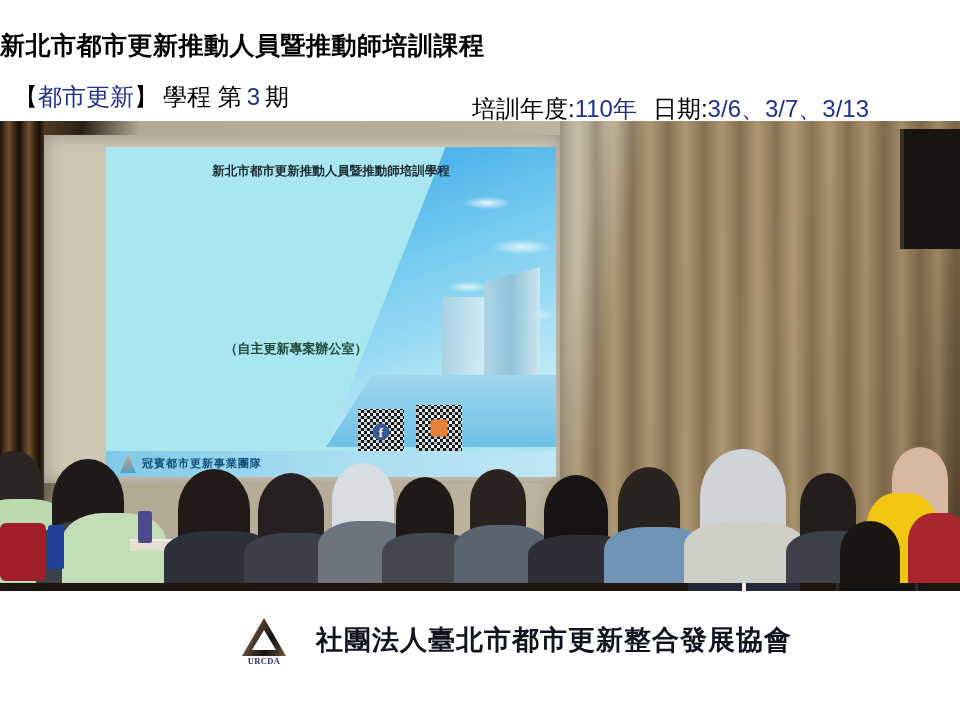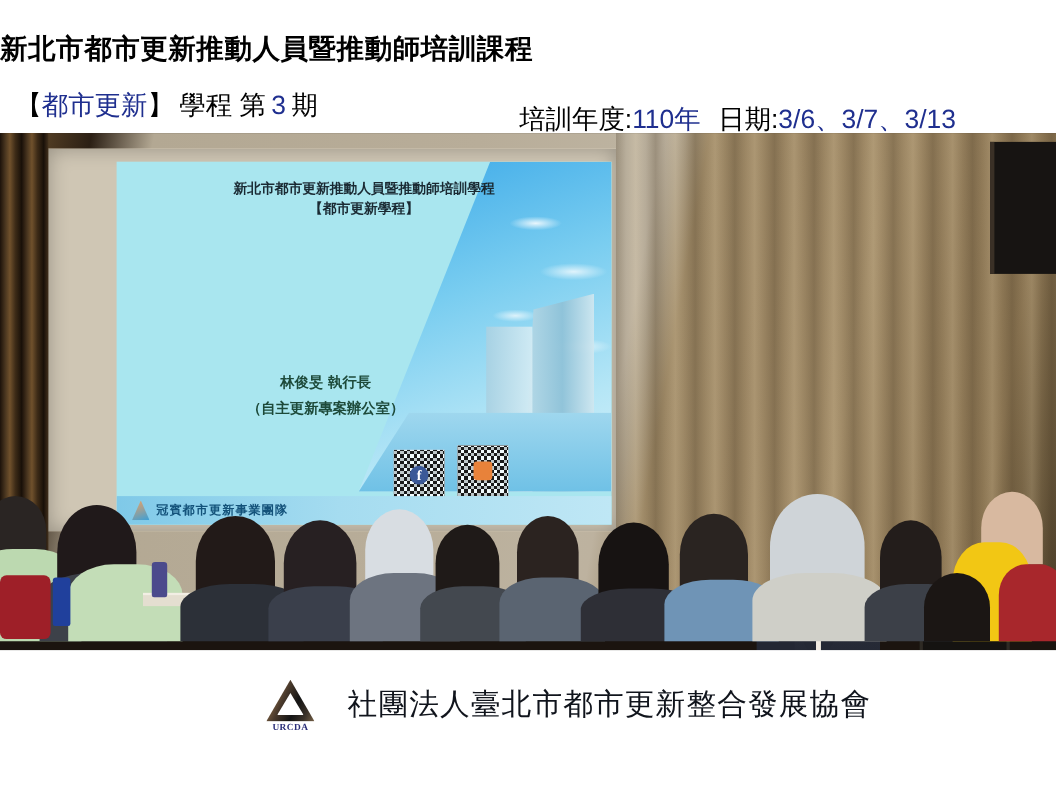--- a/index.html
+++ b/index.html
@@ -382,21 +382,21 @@
     width: 48px;
     text-align: center;
     font-size: 8.5px;
     font-weight: bold;
     color: #2b2f7a;
     letter-spacing: 0.4px;
     font-family: "Liberation Serif", serif;
   }
   #org-name {
     font-size: 27px;
-    font-weight: normal;
+    font-weight: bold;
     color: #10141c;
     letter-spacing: 1px;
     white-space: nowrap;
   }
 </style>
 </head>
 <body>
 
 <div id="header">
 
@@ -426,28 +426,26 @@
     <div id="slide">
 
       <div class="slide-sky"></div>
       <div class="slide-clouds"></div>
       <div class="slide-building-a"></div>
       <div class="slide-building-b"></div>
       <div class="slide-road"></div>
 
       <div class="slide-head">
         <div>新北市都市更新推動人員暨推動師培訓學程</div>
-        <div>【都市更新學程】</div>
       </div>
 
       <div class="slide-main-title">
       </div>
 
       <div class="slide-speaker">
-        <div>林俊旻 執行長</div>
         <div>（自主更新專案辦公室）</div>
       </div>
 
       <div id="slide-qr-fb" class="slide-qr">
         <span class="qr-badge">f</span>
       </div>
       <div id="slide-qr-line" class="slide-qr">
         <span class="qr-badge orange"> </span>
       </div>
 

